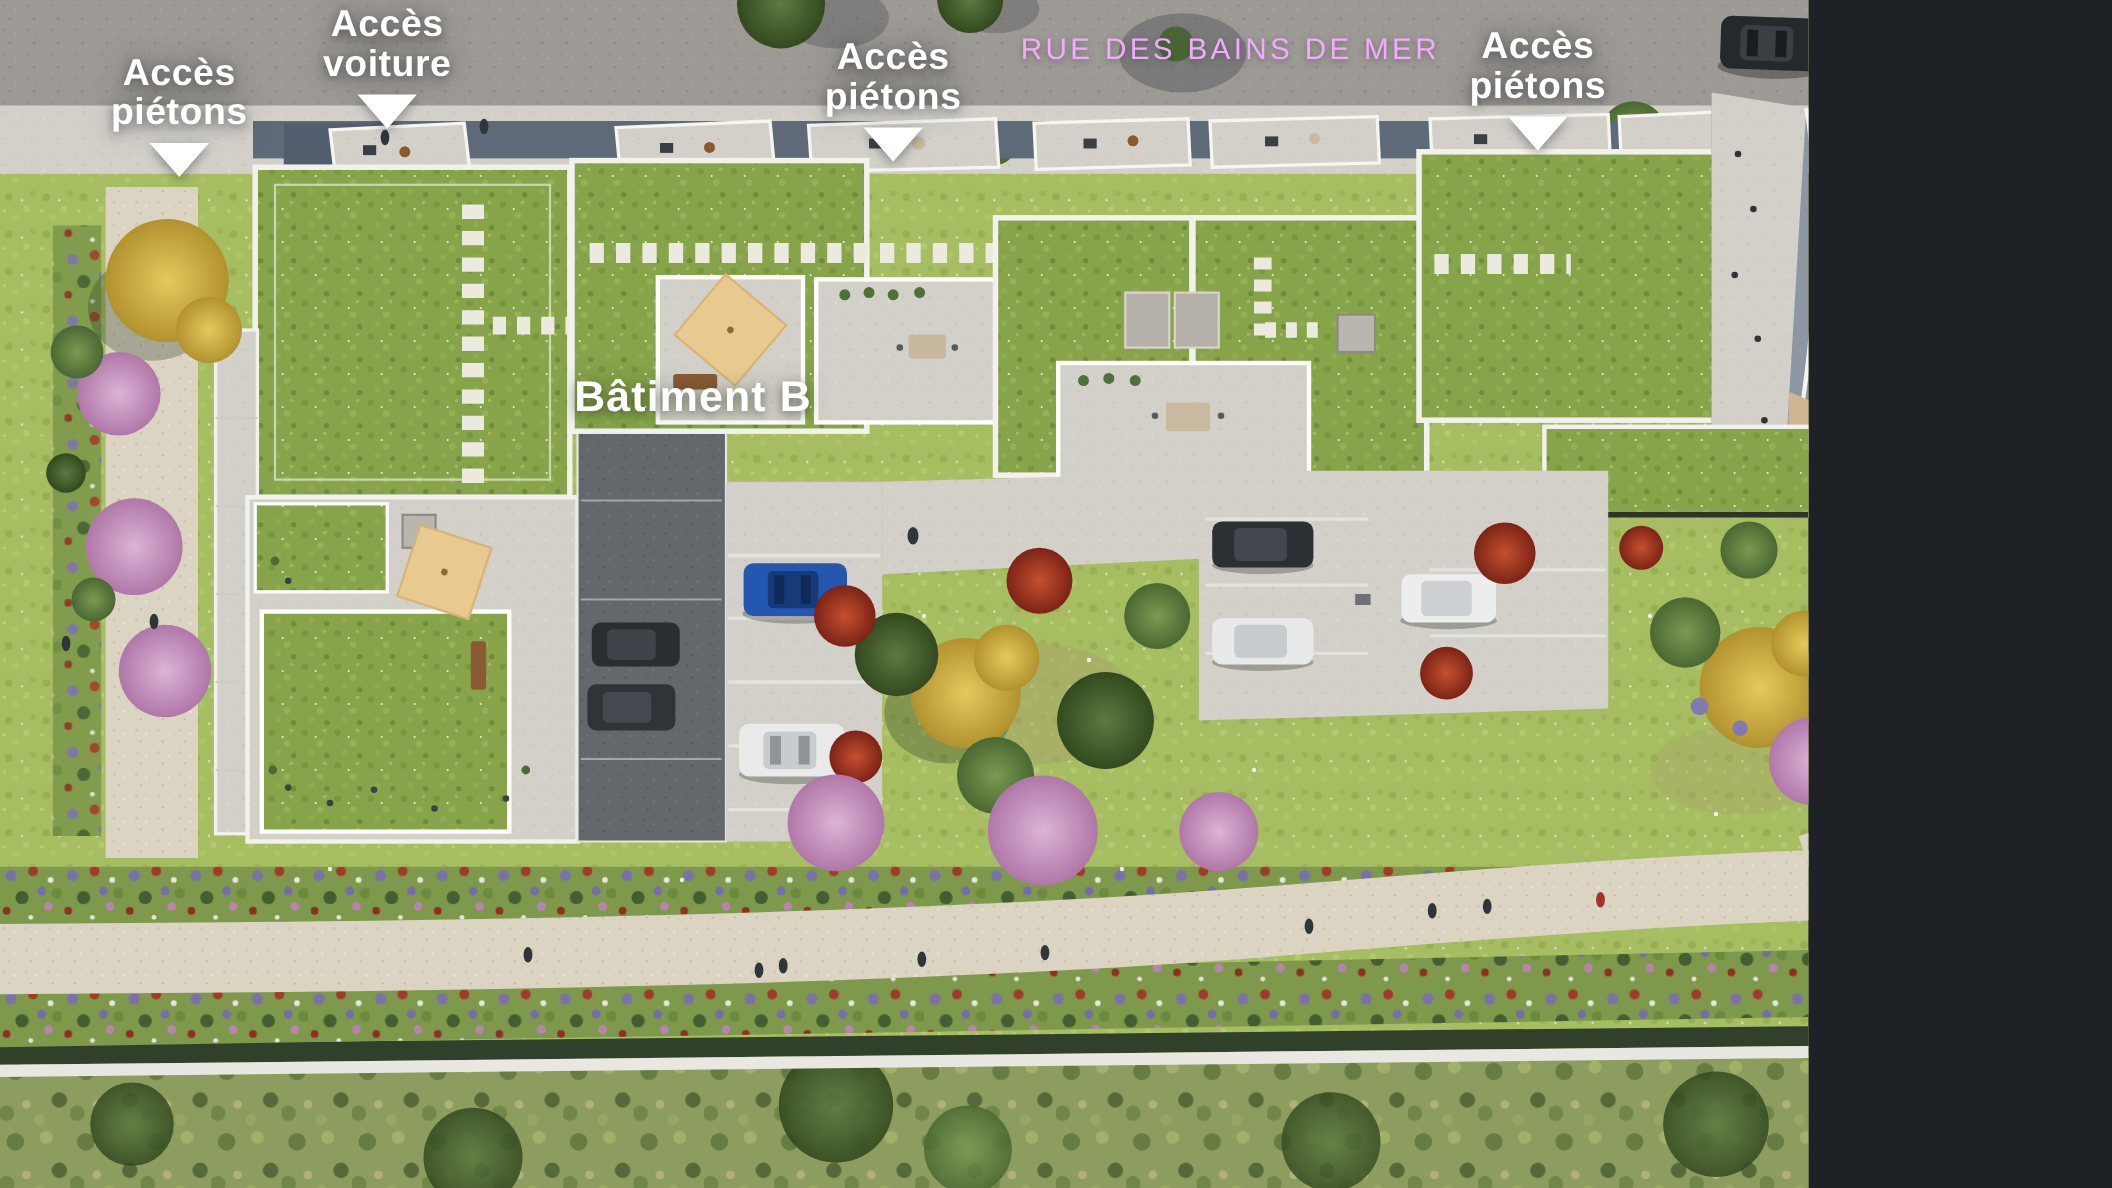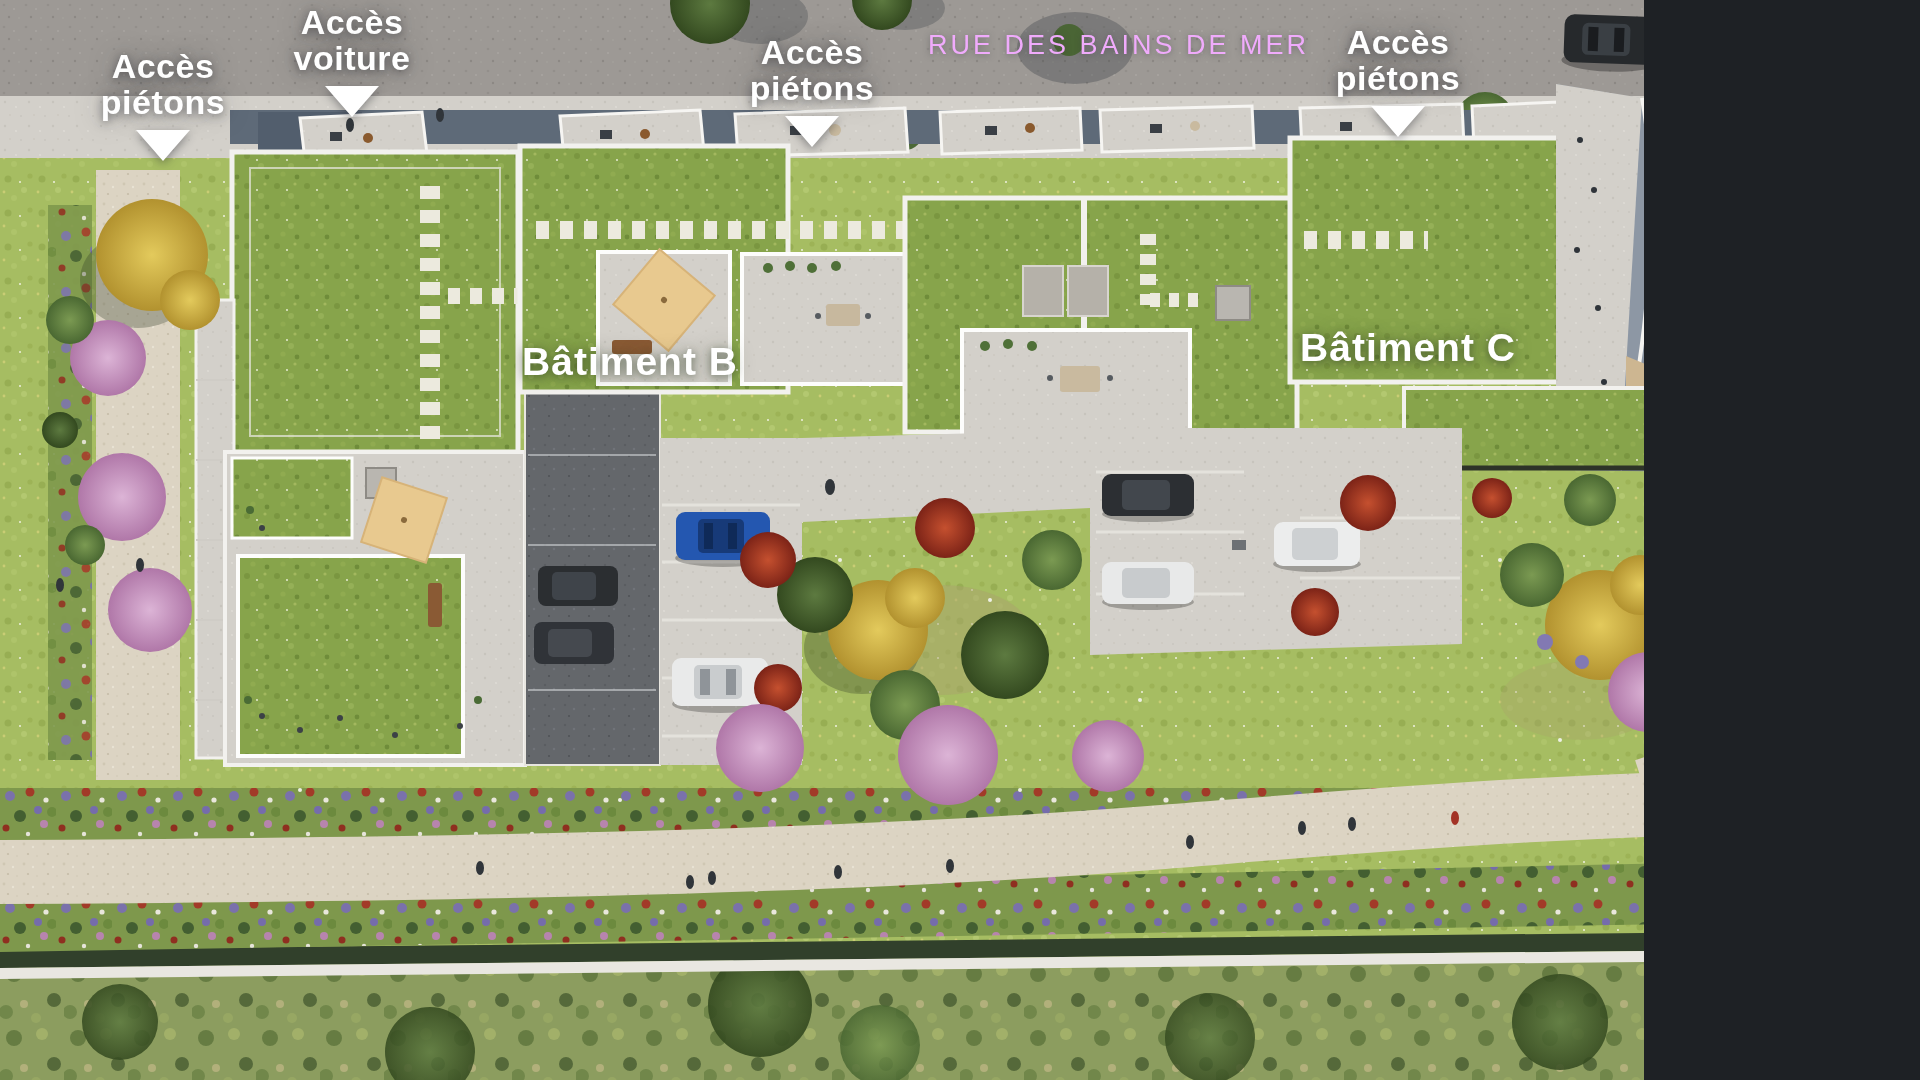--- a/index.html
+++ b/index.html
@@ -455,15 +455,14 @@
 </div>
 
 <div class="access-label" style="left:1398px;top:24px;width:170px;">
   <div>Accès piétons</div>
   <div class="arrow"></div>
 </div>
 
 <div class="street-label" style="left:928px;top:30px;">RUE DES BAINS DE MER</div>
 
 <div class="bldg-label" style="left:630px;top:340px;text-align:center;">Bâtiment B</div>
-<div class="bldg-label" style="left:1408px;top:326px;">Bâtiment C</div>
 
 </div>
 
 </body></html>

